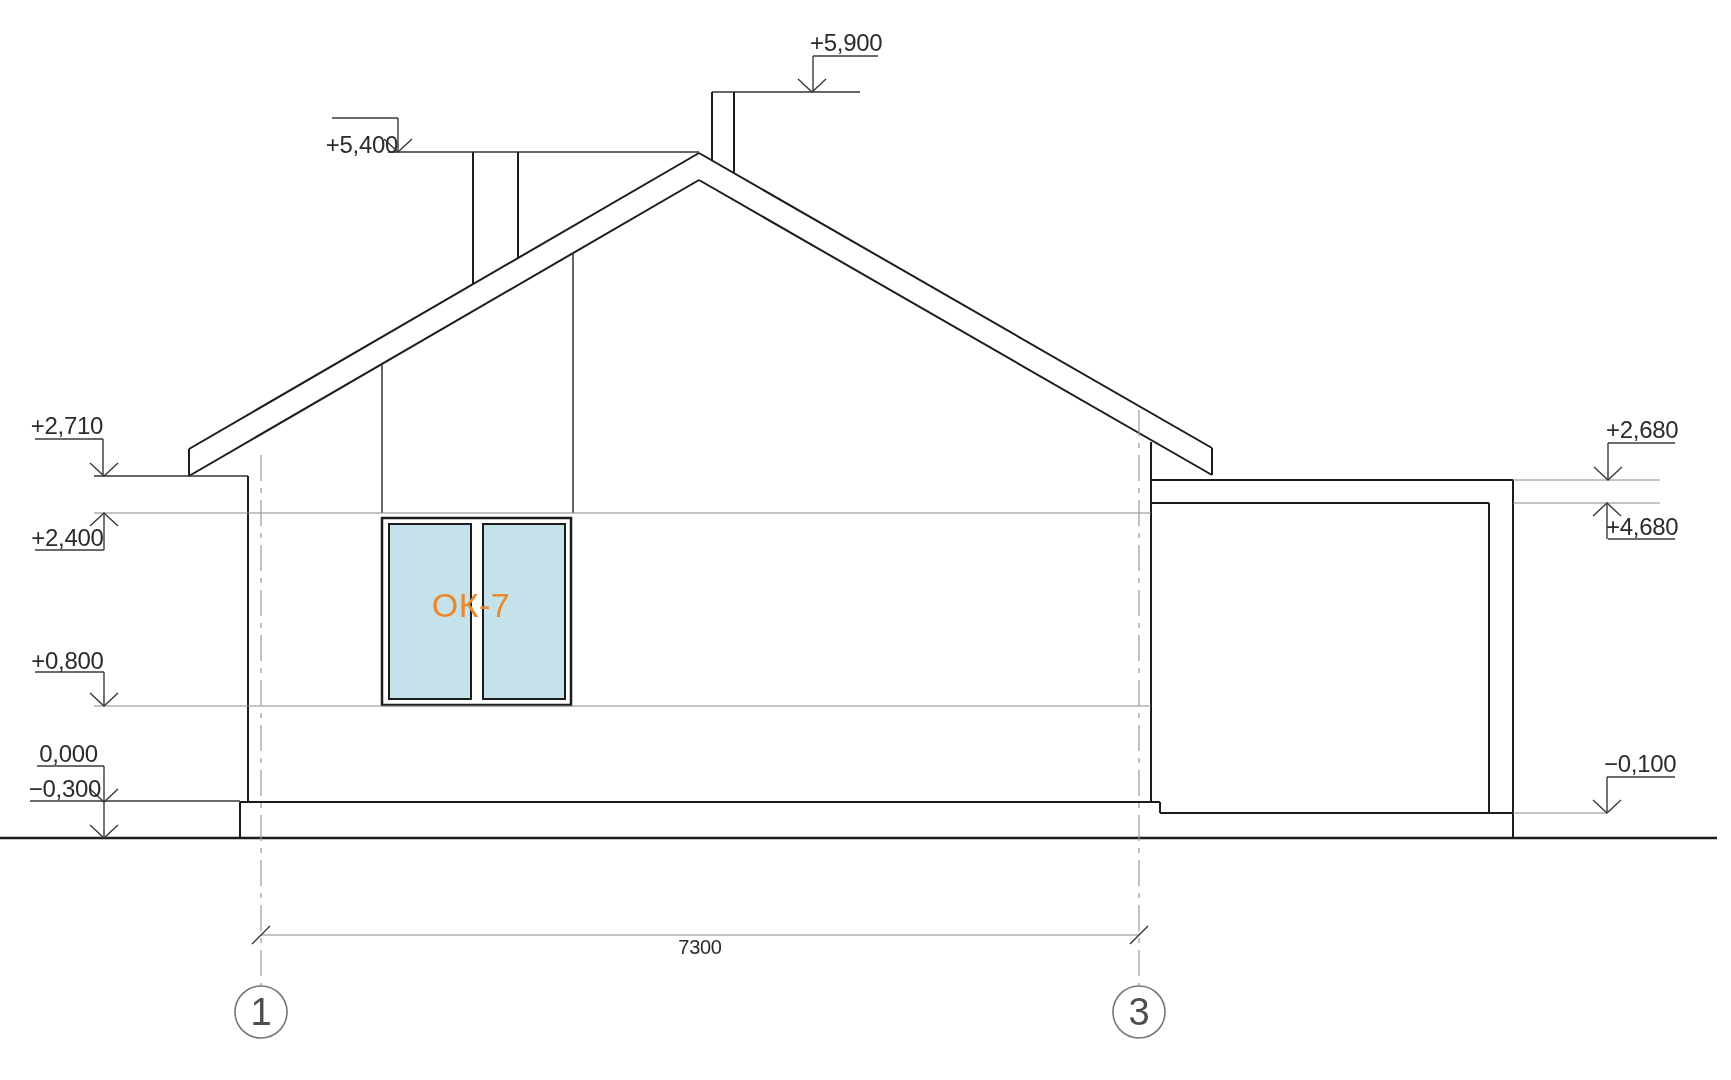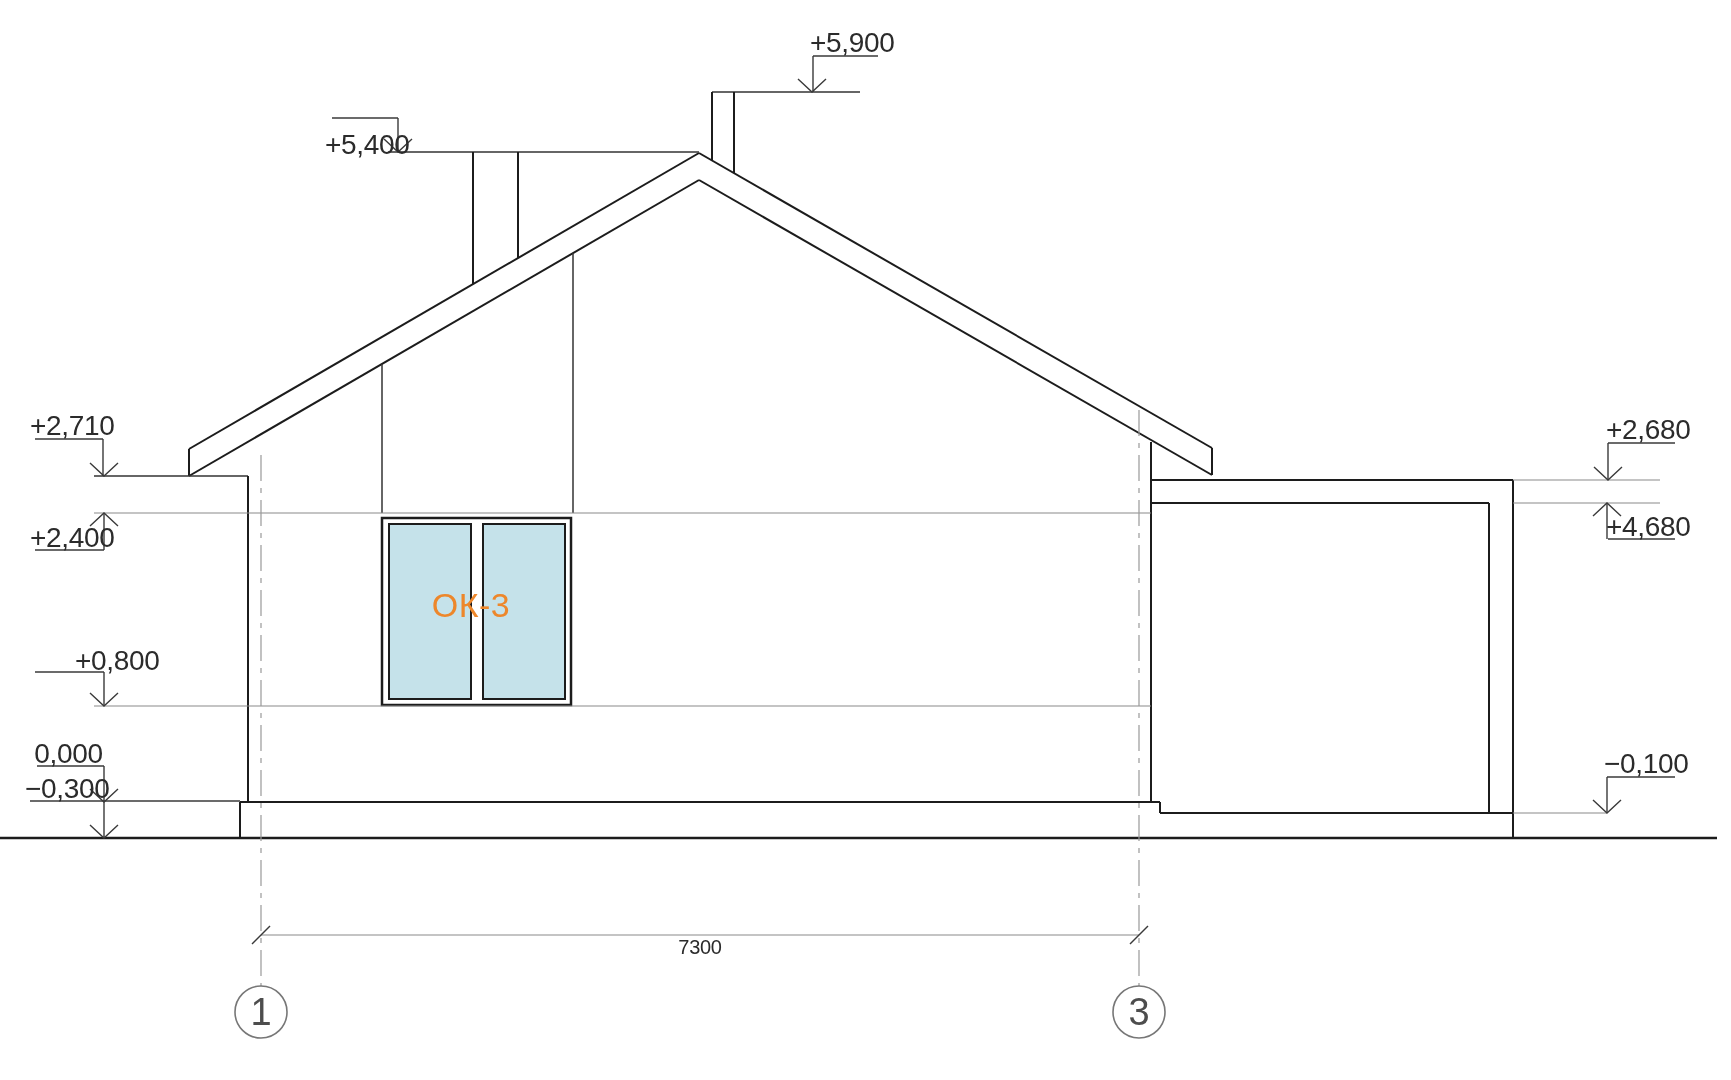--- a/index.html
+++ b/index.html
@@ -2,21 +2,21 @@
 <html><head>
 <meta charset="utf-8">
 <style>
   html,body { margin:0; padding:0; background:#ffffff; }
   #stage {
     position:relative; width:1731px; height:1080px; background:#ffffff;
     font-family:"Liberation Sans", sans-serif; overflow:hidden;
   }
   #linework { position:absolute; left:0; top:0; }
   .lbl {
-    position:absolute; color:#2b2b2b; font-size:28px; line-height:20px;
+    position:absolute; color:#2b2b2b; font-size:24px; line-height:20px;
     letter-spacing:-0.3px; text-align:center; white-space:nowrap;
   }
   .dim-text { font-size:20px; }
   .axis-digit {
     position:absolute; width:52px; height:52px; line-height:52px;
     text-align:center; font-size:38px; color:#4d4d4d;
   }
   .window-tag {
     position:absolute; font-size:34px; line-height:34px; color:#ed872b;
     text-align:center; letter-spacing:0.5px;
@@ -138,27 +138,27 @@
       <line class="s-lead" x1="1130" y1="944" x2="1148" y2="926"></line>
       <circle class="s-circ" cx="261" cy="1012" r="26"></circle>
       <circle class="s-circ" cx="1139" cy="1012" r="26"></circle>
     </g>
   </svg>
 
   <div class="lbl" style="left:325px; top:95px;  width:74px;margin-top:40px;">+5,400</div>
   <div class="lbl" style="left:810px; top:33px;  width:72px;">+5,900</div>
   <div class="lbl" style="left:30px;  top:416px; width:74px;">+2,710</div>
   <div class="lbl" style="left:30px;  top:528px; width:75px;">+2,400</div>
-  <div class="lbl" style="left:30px;  top:651px; width:75px;margin-left:45px;">+0,800</div>
+  <div class="lbl" style="left:30px;  top:651px; width:75px;">+0,800</div>
   <div class="lbl" style="left:32px;  top:744px; width:73px;">0,000</div>
   <div class="lbl" style="left:25px;  top:779px; width:80px;">−0,300</div>
   <div class="lbl" style="left:1606px;top:420px; width:70px;">+2,680</div>
   <div class="lbl" style="left:1606px;top:517px; width:70px;">+4,680</div>
   <div class="lbl" style="left:1604px;top:754px; width:72px;text-align:center;">−0,100</div>
 
   <div class="lbl dim-text" style="left:655px; top:907px; width:90px;margin-top:30px;">7300</div>
 
   <div class="axis-digit" style="left:235px;  top:986px;">1</div>
   <div class="axis-digit" style="left:1113px; top:986px;">3</div>
 
-  <div class="window-tag" style="left:411px; top:588px; width:120px;">ОК-3</div>
+  <div class="window-tag" style="left:411px; top:588px; width:120px;">ОК-7</div>
 
 </div>
 
 </body></html>

